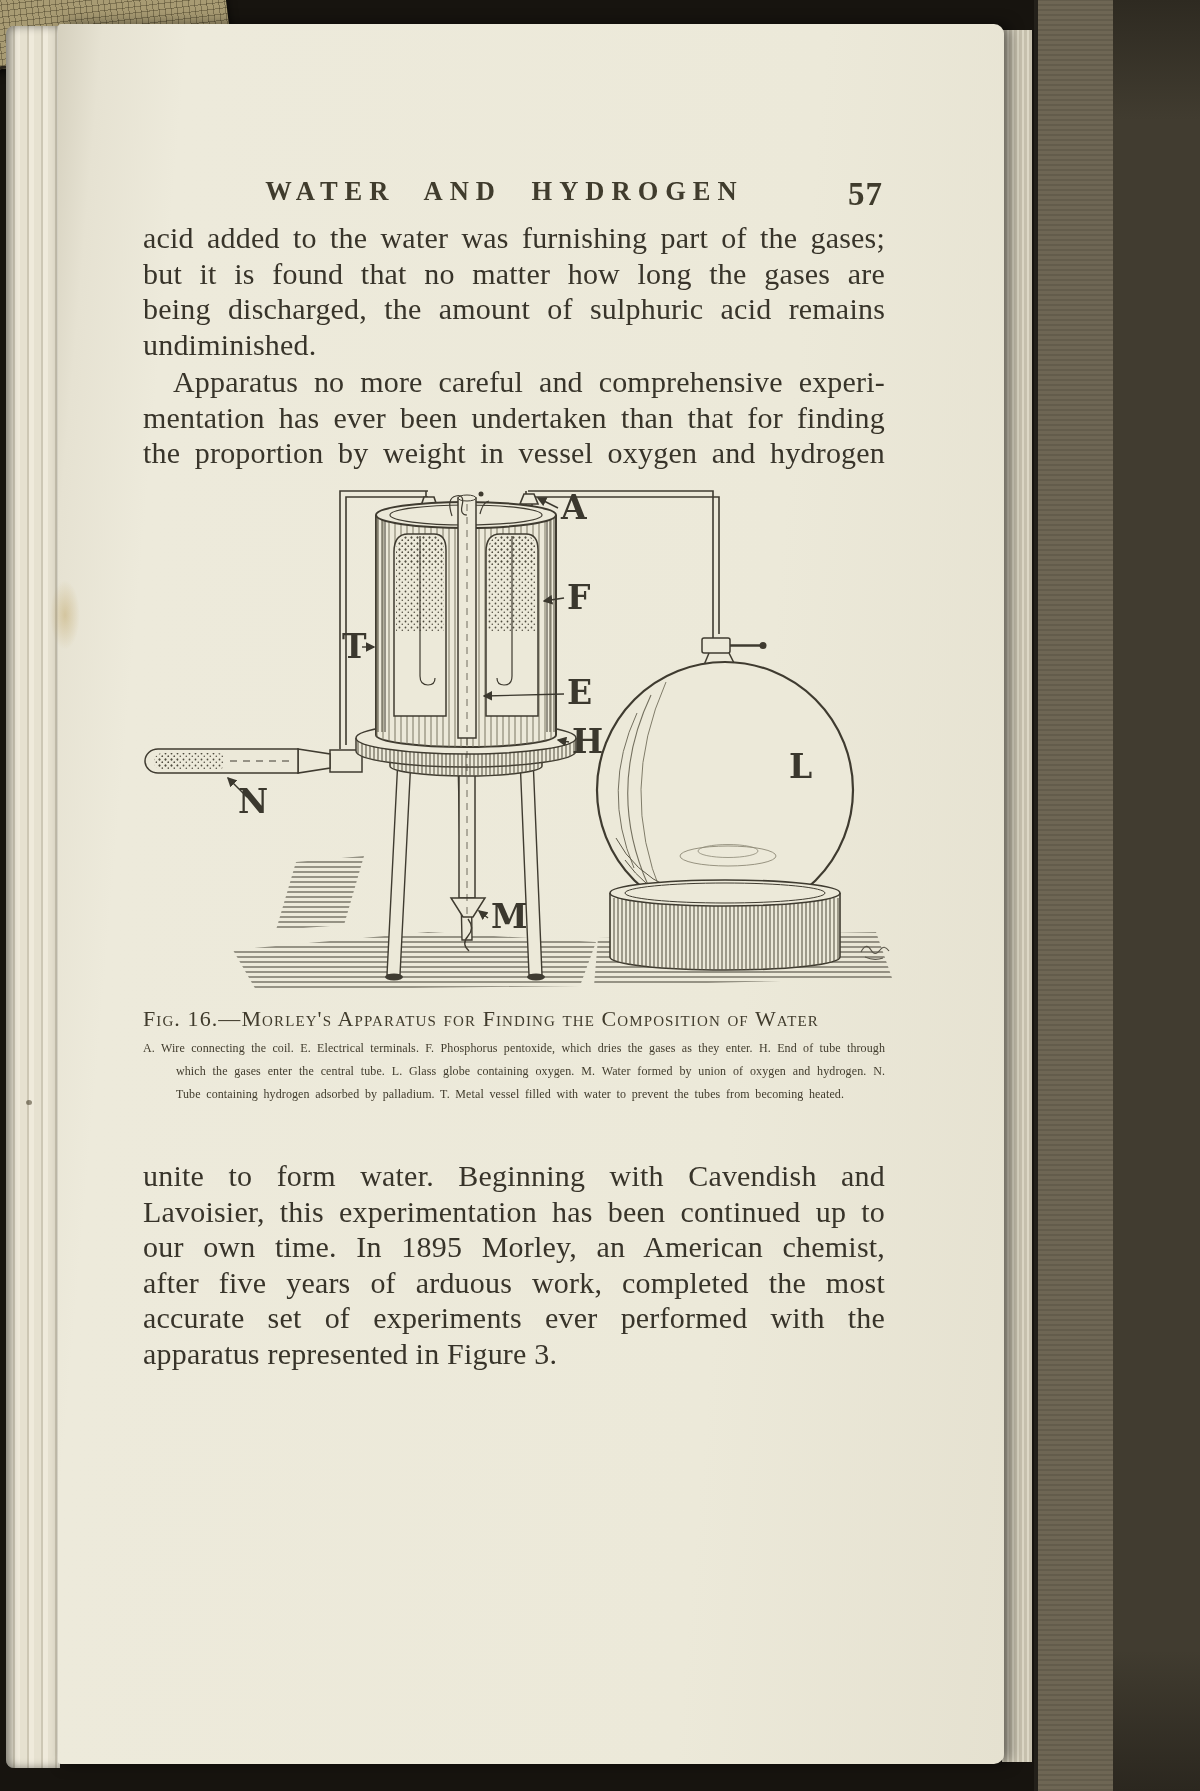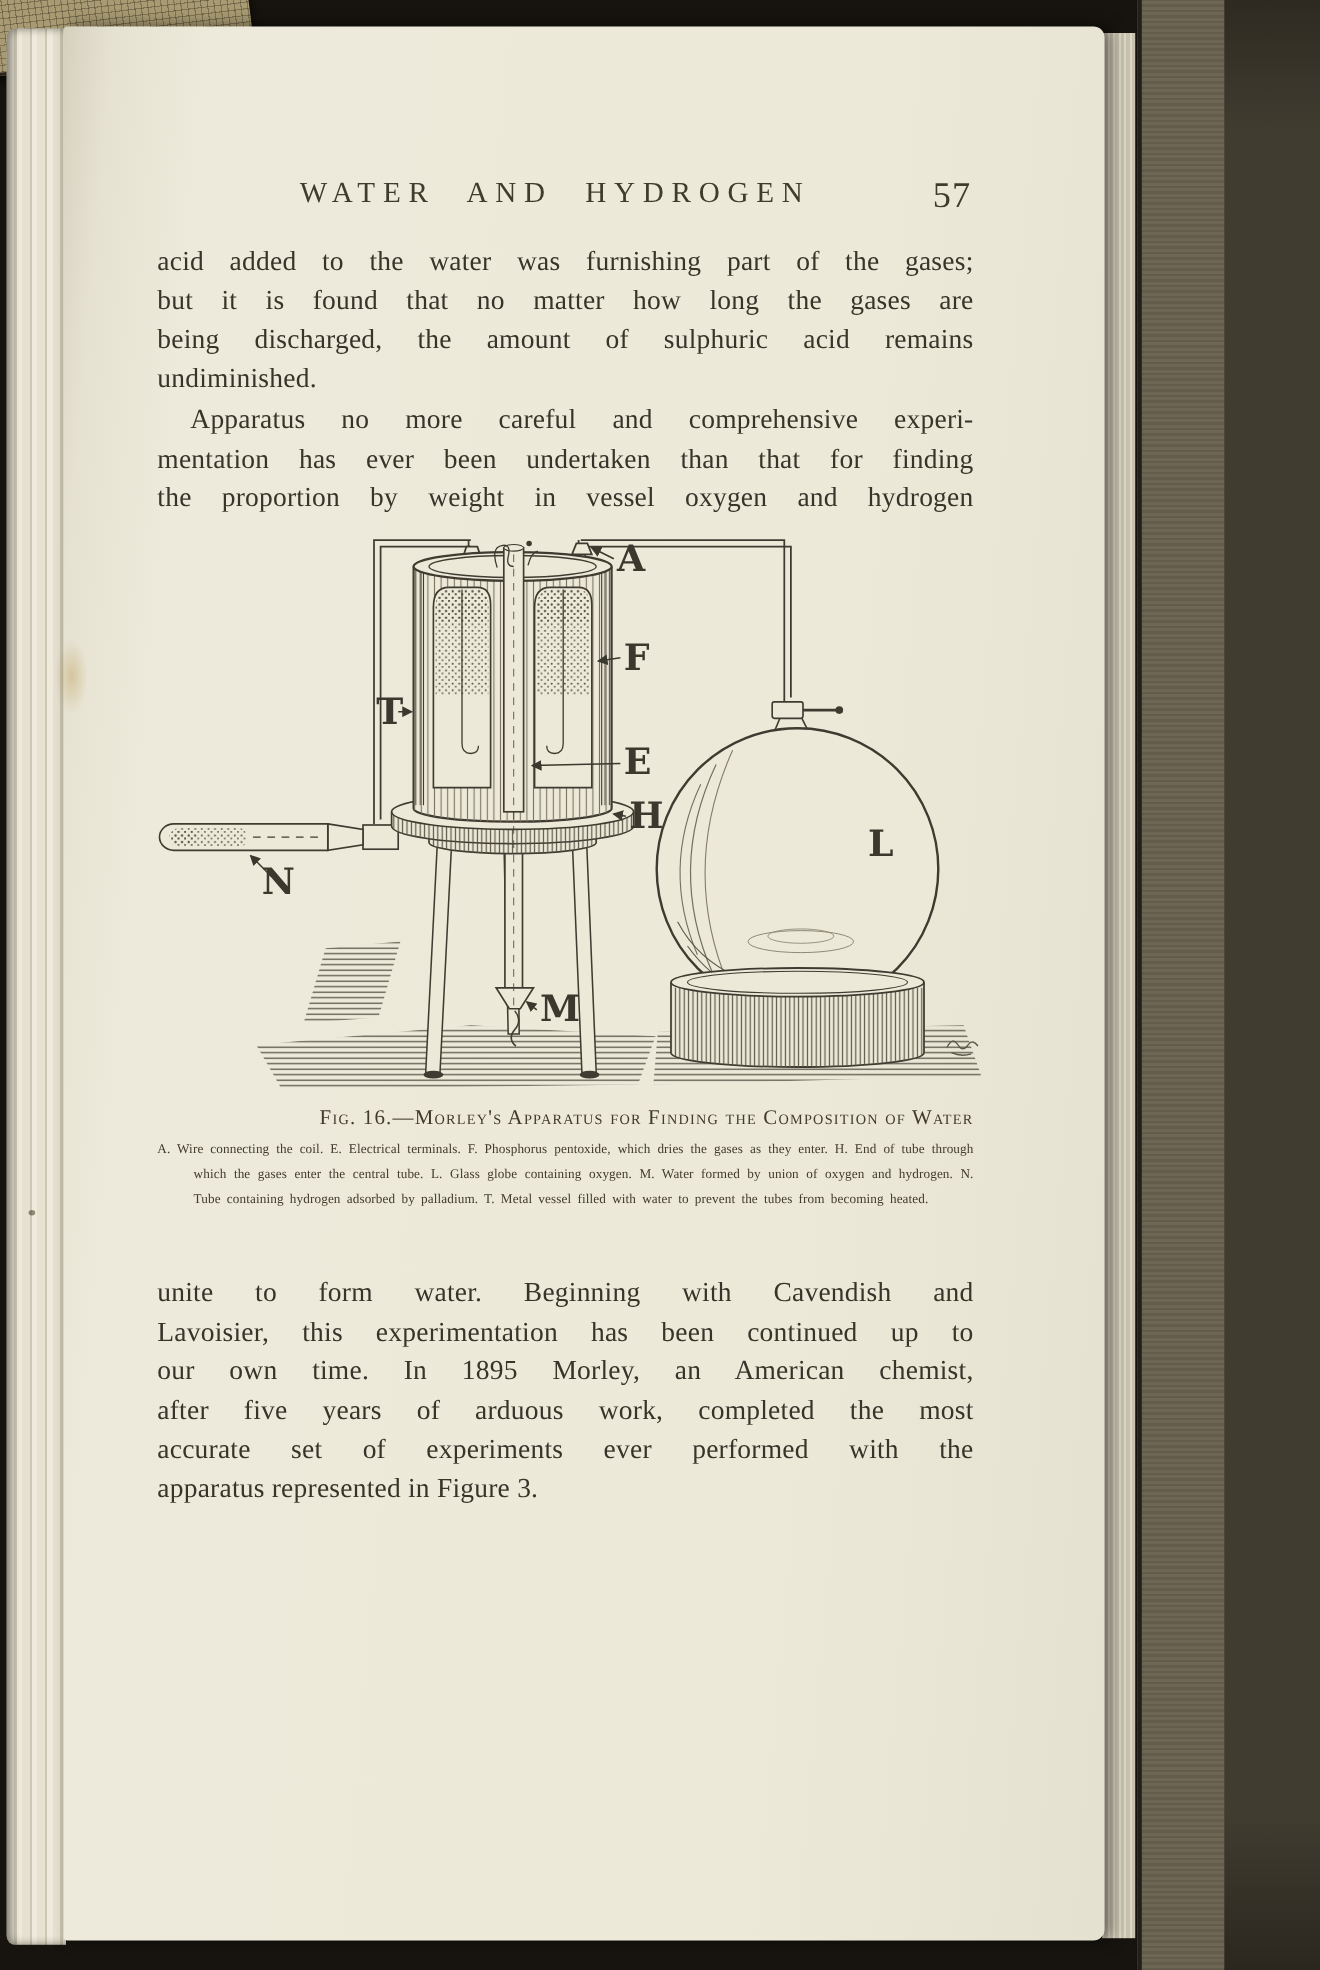--- a/index.html
+++ b/index.html
@@ -47,41 +47,41 @@
     position:absolute;left:58px;top:24px;width:946px;height:1740px;
     background:linear-gradient(95deg,#d5d0be 0px,#e6e2d2 45px,#edeadb 130px,#ece9d9 70%,#e5e1d0 100%);
     border-radius:3px 10px 10px 3px;
     box-shadow:6px 0 14px rgba(0,0,0,.5);
   }
   .stain-a{position:absolute;left:-8px;top:556px;width:30px;height:70px;
     background:radial-gradient(ellipse at center, rgba(176,142,62,.35), transparent 70%);}
   .speck{position:absolute;left:-32px;top:1076px;width:6px;height:5px;border-radius:50%;
     background:rgba(66,57,36,.55);}
 
-  .header{position:absolute;top:136px;left:85px;width:742px;height:36px;color:#403c2d;}
+  .header{position:absolute;top:152px;left:85px;width:742px;height:36px;color:#403c2d;font-weight:bold;}
   .running-title{
     position:absolute;left:50%;transform:translateX(-52%);
     font-size:26.5px;letter-spacing:7px;word-spacing:16px;white-space:nowrap;
   }
   .page-number{position:absolute;right:2px;top:0;font-size:33px;letter-spacing:1px;}
 
   .para{
     position:absolute;left:85px;width:742px;
-    font-size:25px;line-height:35.6px;letter-spacing:.2px;color:#38342a;
+    font-size:30px;line-height:35.6px;letter-spacing:.2px;color:#38342a;
   }
   .tline{text-align:justify;text-align-last:justify;}
   .para.ends .tline:last-child{text-align-last:left;}
   .para.indent-first .tline:first-child{text-indent:30px;}
 
   .figure{position:absolute;left:70px;top:446px;width:775px;height:540px;}
   .figlabel{font-family:"DejaVu Serif",serif;font-size:33px;font-weight:700;fill:#3b382e;}
 
   .caption{position:absolute;left:85px;top:982px;width:742px;color:#403b2c;}
   .caption-title{
-    text-align:right;font-variant:small-caps;font-size:19px;
+    text-align:left;font-variant:small-caps;font-size:22px;
     letter-spacing:1.1px;margin-bottom:5px;
   }
   .caption-body{
     font-size:12px;line-height:23.2px;text-align:justify;
     padding-left:33px;text-indent:-33px;letter-spacing:.1px;word-spacing:2.5px;
   }
 </style>
 </head>
 <body>
 

